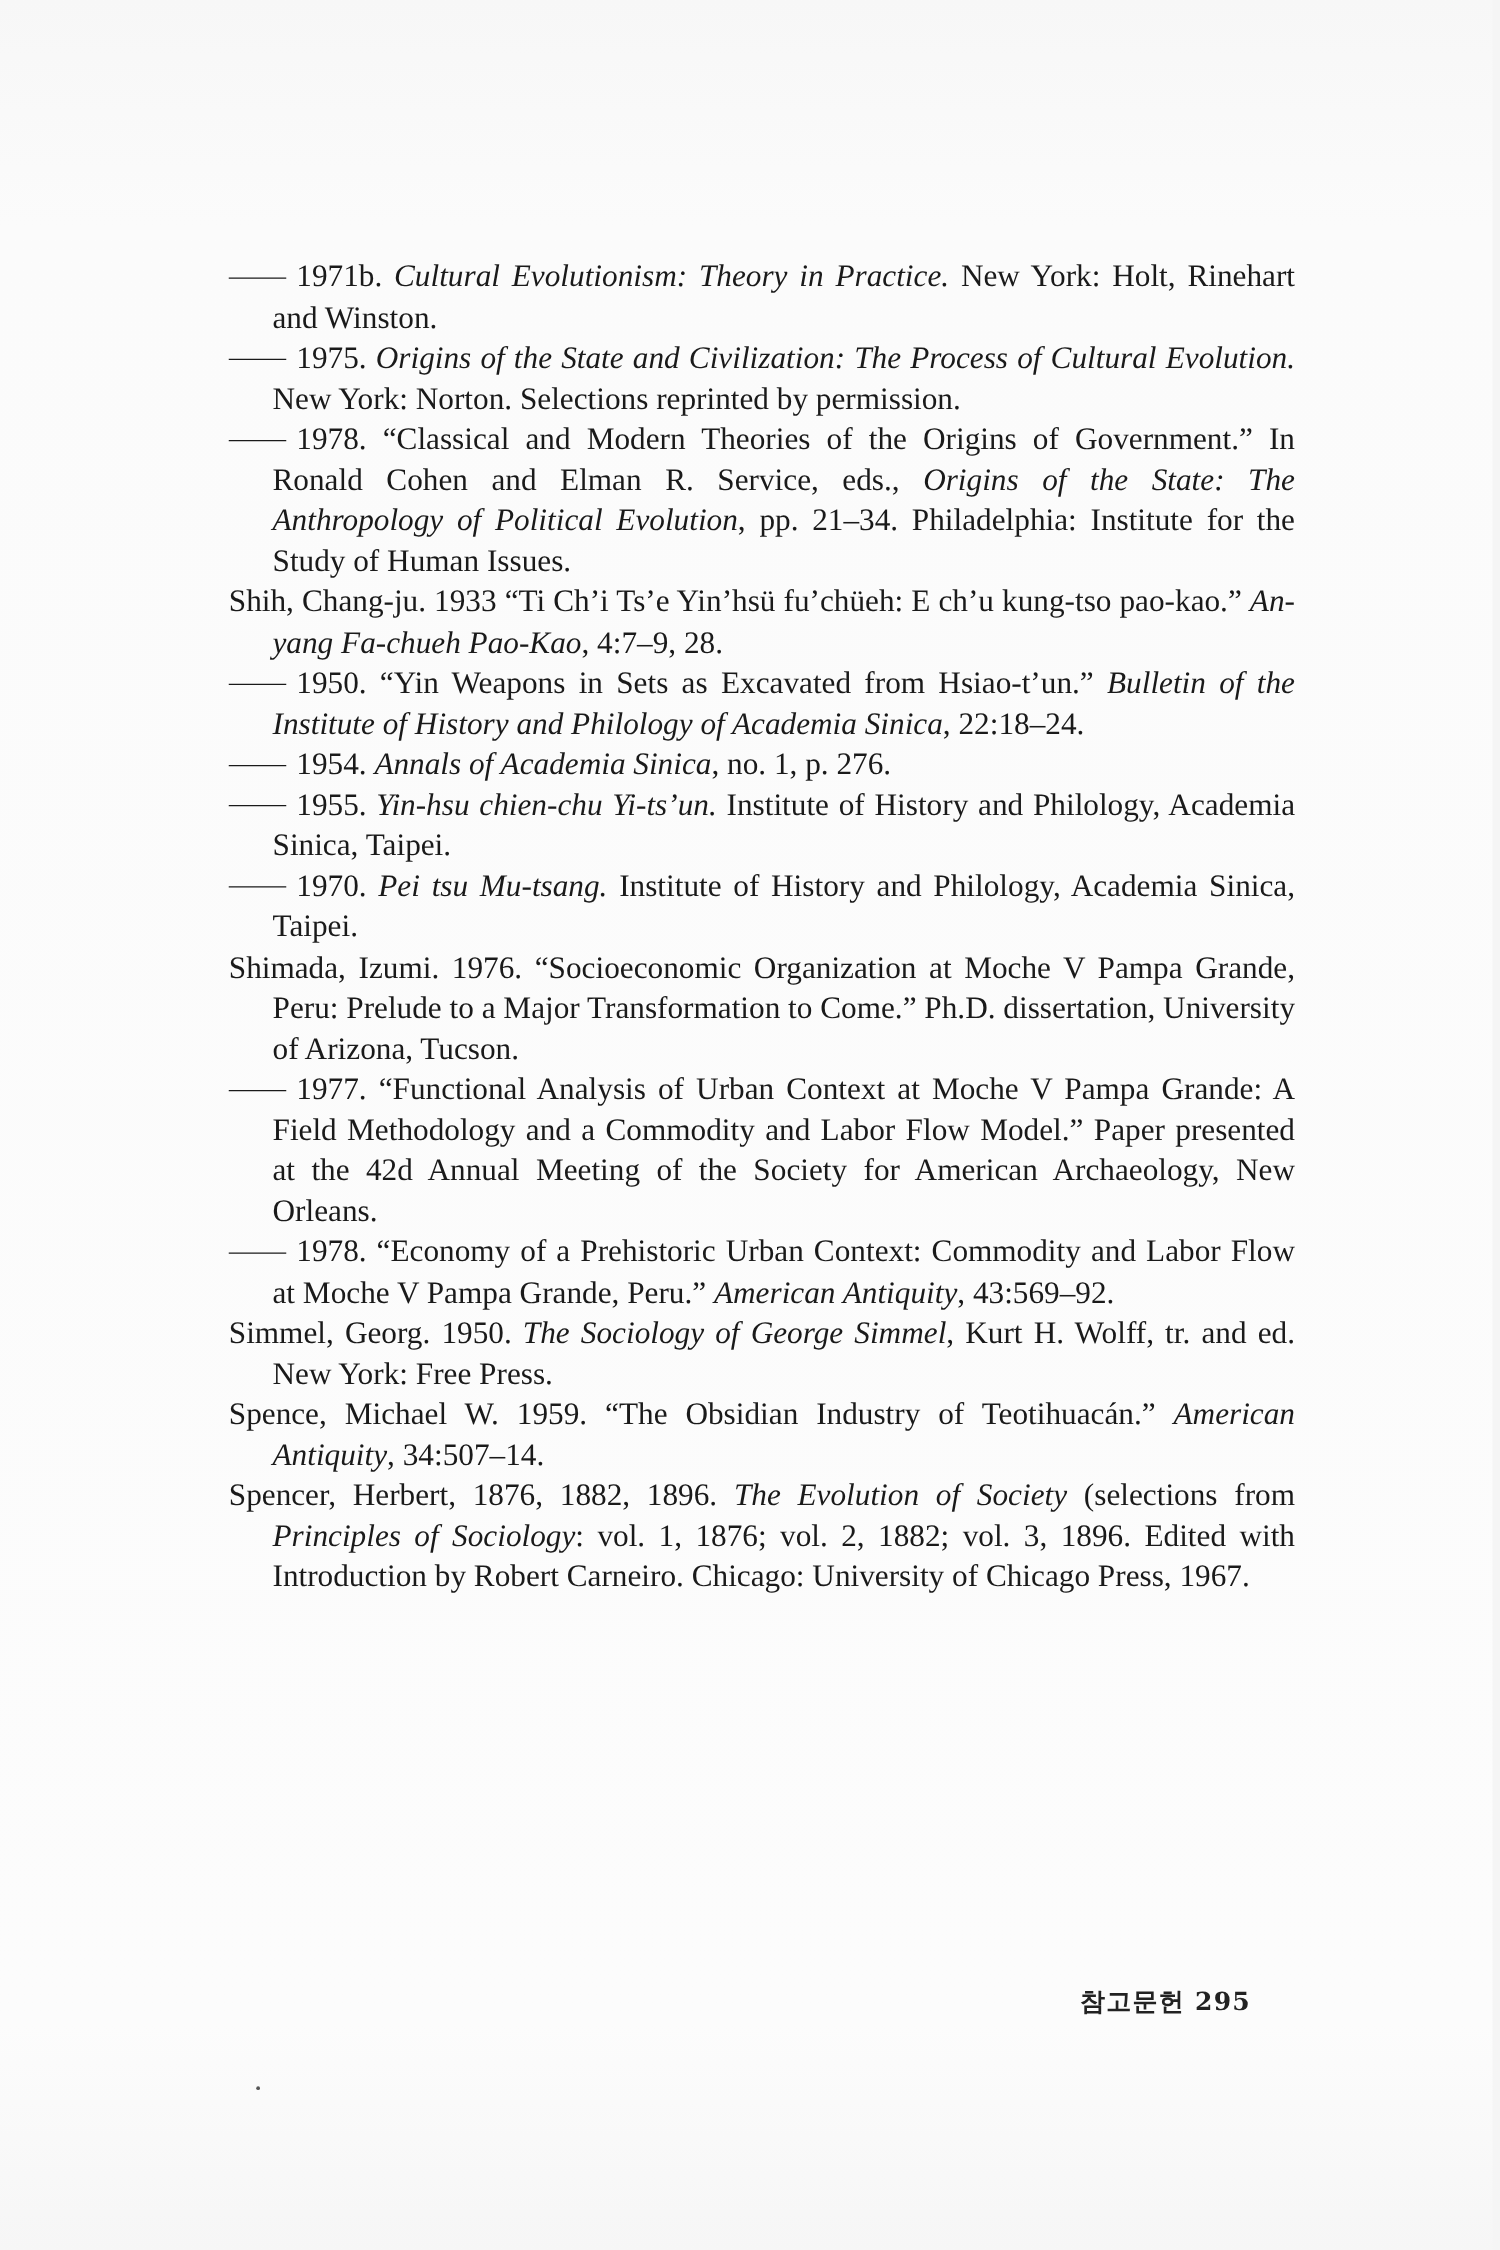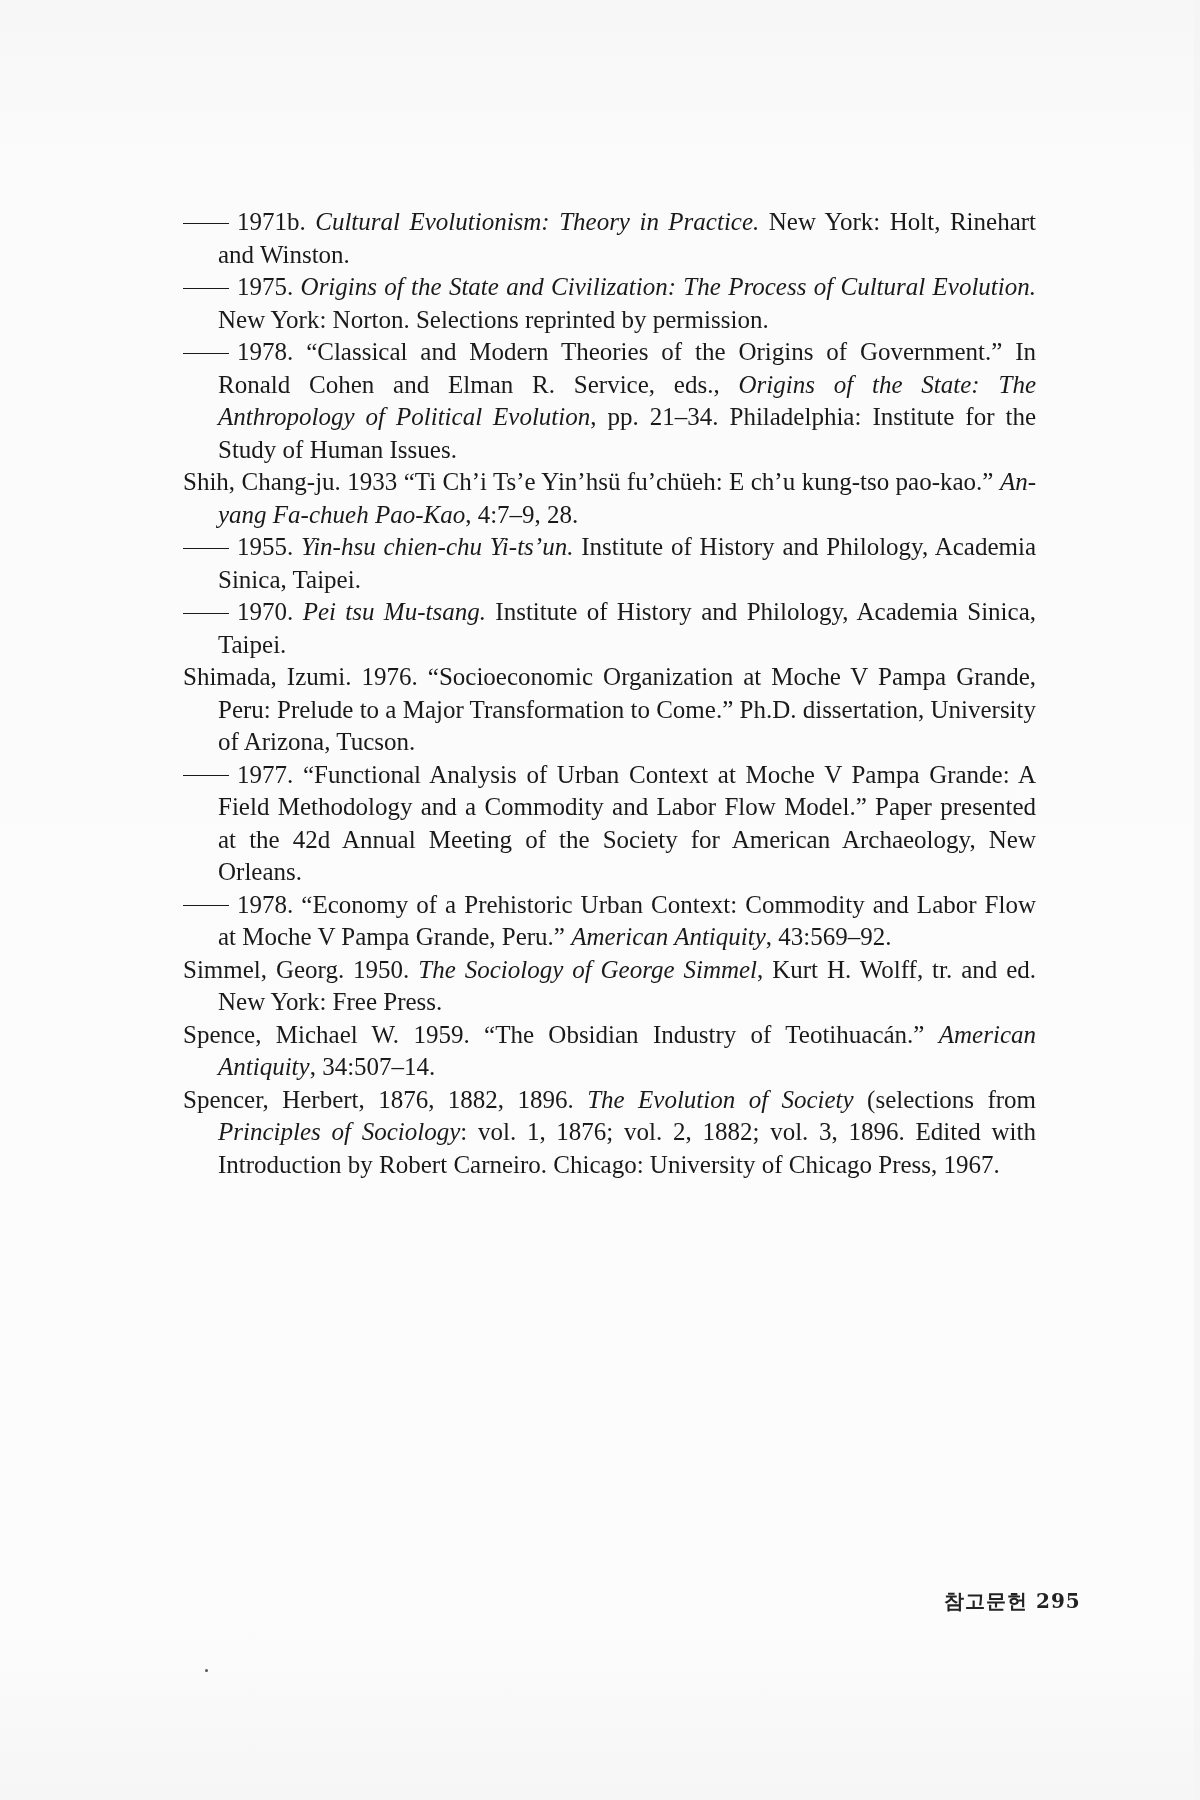--- a/index.html
+++ b/index.html
@@ -41,21 +41,21 @@
       border-top: 1.6px solid #1a1a1a;
       vertical-align: middle;
       margin-right: 8px;
       position: relative;
       top: -1px;
       text-indent: 0;
     }
     .it { font-style: italic; }
     .footer {
       position: absolute;
-      left: 944px;
+      left: 864px;
       top: 1588px;
       font-size: 20px;
       font-weight: bold;
       font-family: "DejaVu Sans", sans-serif;
       color: #222;
       letter-spacing: 1px;
     }
     .footer .pg {
       font-family: "DejaVu Serif", serif;
       font-weight: bold;
@@ -71,20 +71,22 @@
   </style>
 </head>
 <body>
 
 <div class="page">
   <div class="refs" id="refs">
       <p class="entry cont"><span class="dash"></span><span>1971b. </span><span class="it">Cultural Evolutionism: Theory in Practice.</span><span> New York: Holt, Rinehart and Winston.</span></p>
       <p class="entry cont"><span class="dash"></span><span>1975. </span><span class="it">Origins of the State and Civilization: The Process of Cultural Evolution.</span><span> New York: Norton. Selections reprinted by permission.</span></p>
       <p class="entry cont"><span class="dash"></span><span>1978. “Classical and Modern Theories of the Origins of Government.” In Ronald Cohen and Elman R. Service, eds., </span><span class="it">Origins of the State: The Anthropology of Political Evolution</span><span>, pp. 21–34. Philadelphia: Institute for the Study of Human Issues.</span></p>
       <p class="entry"><span>Shih, Chang-ju. 1933 “Ti Ch’i Ts’e Yin’hsü fu’chüeh: E ch’u kung-tso pao-kao.” </span><span class="it">An-yang Fa-chueh Pao-Kao</span><span>, 4:7–9, 28.</span></p>
+      <p class="entry cont"><span class="dash"></span><span>1950. “Yin Weapons in Sets as Excavated from Hsiao-t’un.” </span><span class="it">Bulletin of the Institute of History and Philology of Academia Sinica</span><span>, 22:18–24.</span></p>
+      <p class="entry cont"><span class="dash"></span><span>1954. </span><span class="it">Annals of Academia Sinica</span><span>, no. 1, p. 276.</span></p>
       <p class="entry cont"><span class="dash"></span><span>1955. </span><span class="it">Yin-hsu chien-chu Yi-ts’un.</span><span> Institute of History and Philology, Academia Sinica, Taipei.</span></p>
       <p class="entry cont"><span class="dash"></span><span>1970. </span><span class="it">Pei tsu Mu-tsang.</span><span> Institute of History and Philology, Academia Sinica, Taipei.</span></p>
       <p class="entry"><span>Shimada, Izumi. 1976. “Socioeconomic Organization at Moche V Pampa Grande, Peru: Prelude to a Major Transformation to Come.” Ph.D. dissertation, University of Arizona, Tucson.</span></p>
       <p class="entry cont"><span class="dash"></span><span>1977. “Functional Analysis of Urban Context at Moche V Pampa Grande: A Field Methodology and a Commodity and Labor Flow Model.” Paper presented at the 42d Annual Meeting of the Society for American Archaeology, New Orleans.</span></p>
       <p class="entry cont"><span class="dash"></span><span>1978. “Economy of a Prehistoric Urban Context: Commodity and Labor Flow at Moche V Pampa Grande, Peru.” </span><span class="it">American Antiquity</span><span>, 43:569–92.</span></p>
       <p class="entry"><span>Simmel, Georg. 1950. </span><span class="it">The Sociology of George Simmel</span><span>, Kurt H. Wolff, tr. and ed. New York: Free Press.</span></p>
       <p class="entry"><span>Spence, Michael W. 1959. “The Obsidian Industry of Teotihuacán.” </span><span class="it">American Antiquity</span><span>, 34:507–14.</span></p>
       <p class="entry"><span>Spencer, Herbert, 1876, 1882, 1896. </span><span class="it">The Evolution of Society</span><span> (selections from </span><span class="it">Principles of Sociology</span><span>: vol. 1, 1876; vol. 2, 1882; vol. 3, 1896. Edited with Introduction by Robert Carneiro. Chicago: University of Chicago Press, 1967.</span></p>
     </div>
 

